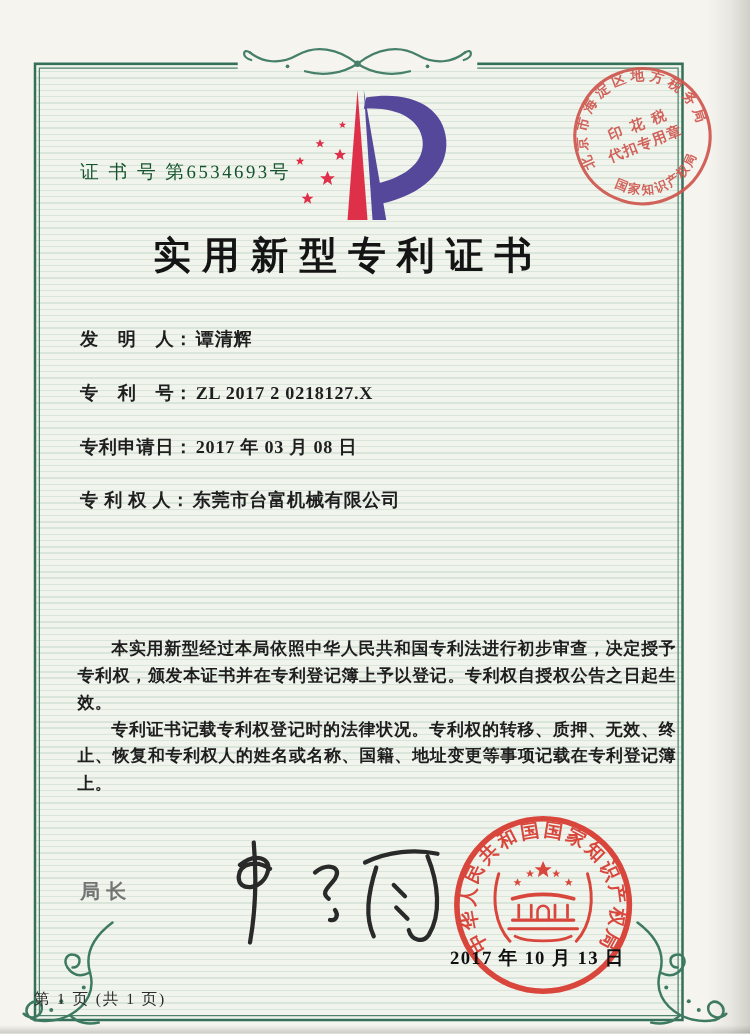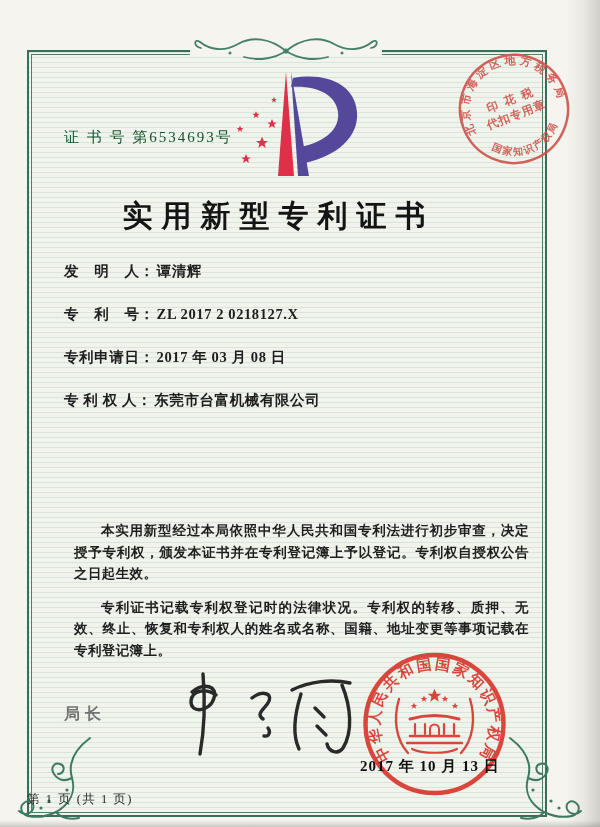--- a/index.html
+++ b/index.html
@@ -18,32 +18,32 @@
     border:2px solid #34705a;
     background:repeating-linear-gradient(180deg,rgba(128,168,142,0.20) 0 1px,rgba(255,255,255,0) 1px 5px),#f0f4ed;
   }
   .frame-inner{position:absolute;inset:2px;border:1px solid #4f8169;pointer-events:none;}
 
   .cert-no{position:absolute;left:64px;top:96px;font-size:15px;font-weight:400;
     letter-spacing:2px;color:#14532d;white-space:nowrap;margin-top:32px;}
 
   .logo{position:absolute;left:229px;top:70px;width:142px;height:112px;}
 
-  .doc-title{position:absolute;left:27px;top:196px;width:503px;text-align:center;
+  .doc-title{position:absolute;left:27px;top:184px;width:503px;text-align:center;
     font-size:30px;font-weight:700;letter-spacing:9px;color:#141414;white-space:nowrap;}
 
   .fields{position:absolute;left:64px;top:262px;width:460px;}
   .field{height:22px;margin-bottom:21px;font-size:14.5px;font-weight:700;
     color:#1e1e1e;letter-spacing:0.6px;white-space:nowrap;}
   .field .val{margin-left:2px;}
 
   .body-text{position:absolute;left:62px;top:508px;width:479px;
     font-size:13.5px;line-height:21.5px;color:#1e1e1e;font-weight:600;
     text-align:justify;letter-spacing:0.4px;}
-  .body-text p{margin:12px;text-indent:2em;}
+  .body-text p{margin:0;text-indent:2em;}
 
   .director{position:absolute;left:64px;top:698px;font-size:16px;font-weight:700;
     letter-spacing:5px;color:#737373;line-height:32px;}
   .director div{white-space:nowrap;}
 
   .signature-svg{position:absolute;left:156px;top:662px;}
 
   .seal-svg{position:absolute;left:352px;top:644px;}
   .seal-date{position:absolute;left:360px;top:757px;font-size:15px;font-weight:700;
     letter-spacing:1px;color:#101010;white-space:nowrap;z-index:5;}

